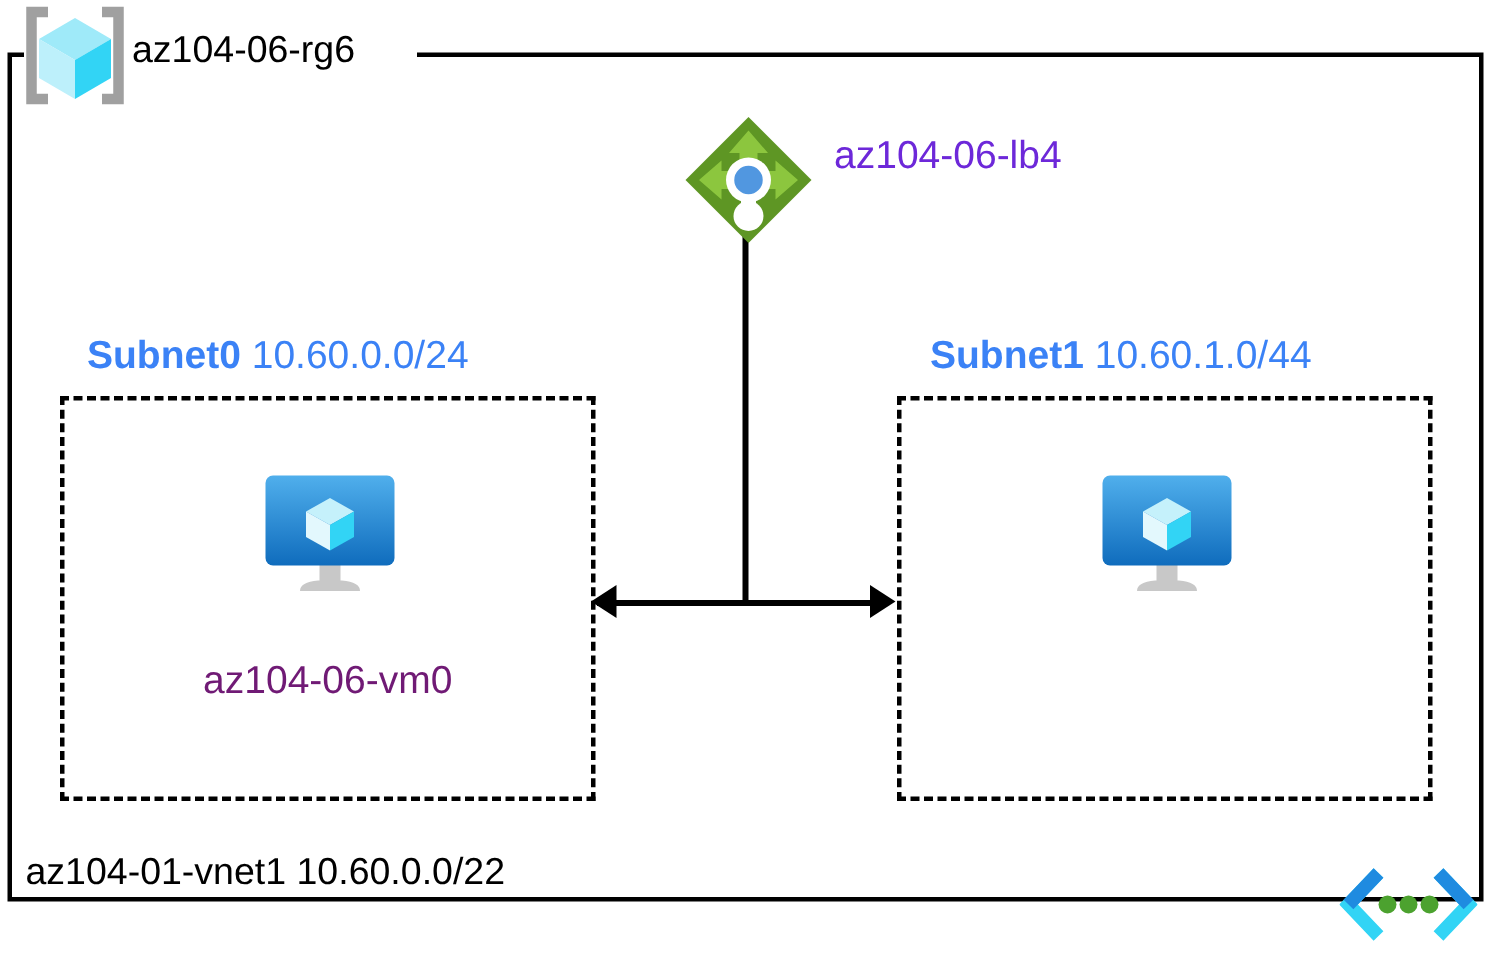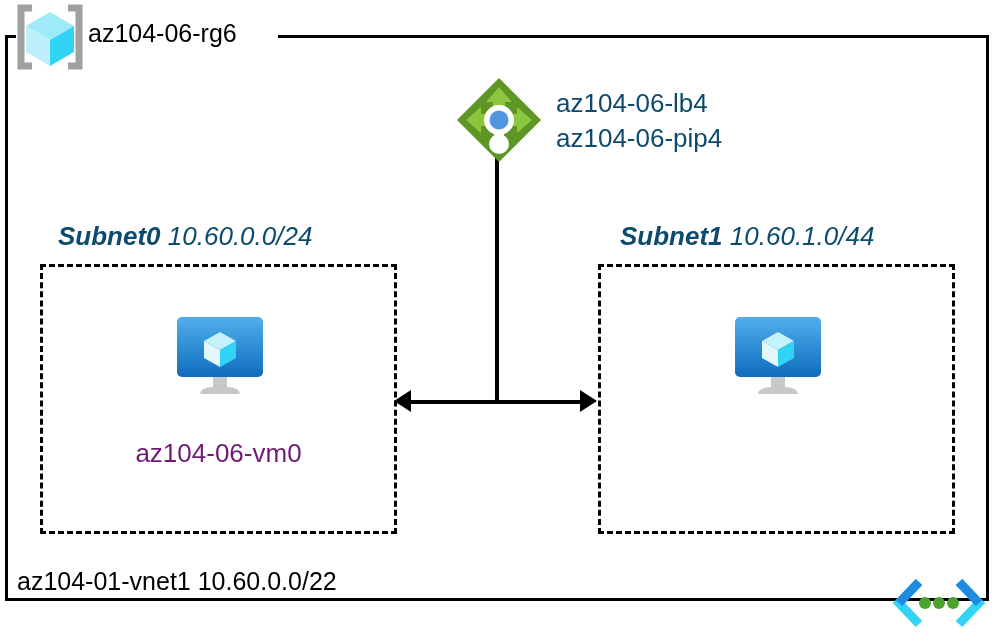--- a/index.html
+++ b/index.html
@@ -68,21 +68,21 @@
     top: 76px;
     width: 88px;
     height: 92px;
   }
   .lb-labels {
     position: absolute;
     left: 556px;
     top: 86px;
     font-size: 26px;
     line-height: 35px;
-    color: #0c4a6e;
+    color: #6d28d9;
     white-space: nowrap;
   }
   
   .lb-stem {
     position: absolute;
     left: 495px;
     top: 150px;
     width: 4px;
     height: 252px;
     background: #000000;
@@ -111,23 +111,22 @@
   }
   .arrow-head.right {
     left: 580px;
     border-left: 17px solid #000000;
   }
 
   
   .subnet-title {
     position: absolute;
     font-size: 26px;
-    color: #0c4a6e;
-    white-space: nowrap;
-    font-style: italic;
+    color: #3b82f6;
+    white-space: nowrap;
   }
   .subnet-title b { font-weight: bold; }
   .subnet-title span { font-weight: normal; }
 
   .subnet-box {
     position: absolute;
     border: 3px dashed #000000;
     box-sizing: border-box;
   }
   #subnet0-box { left: 40px;  top: 264px; width: 357px; height: 270px; }
@@ -203,21 +202,20 @@
       <polygon points="77,44 62,31 62,38 48,38 48,50 62,50 62,57" fill="#8CC63E"></polygon>
 
       <circle cx="44" cy="44" r="15" fill="#FFFFFF"></circle>
       <rect x="39" y="50" width="10" height="16" fill="#FFFFFF"></rect>
       <circle cx="44" cy="68" r="10" fill="#FFFFFF"></circle>
       <circle cx="44" cy="44" r="9.5" fill="#5197E0"></circle>
     </svg>
   </div>
   <div class="lb-labels">
     <div>az104-06-lb4</div>
-    <div>az104-06-pip4</div>
   </div>
 
   <div class="arrow-line"></div>
   <div class="arrow-head left"></div>
   <div class="arrow-head right"></div>
 
   <div class="subnet-title" style="left:58px; top:221px;">
     <b>Subnet0</b> 
     <span>10.60.0.0/24</span>
   </div>

